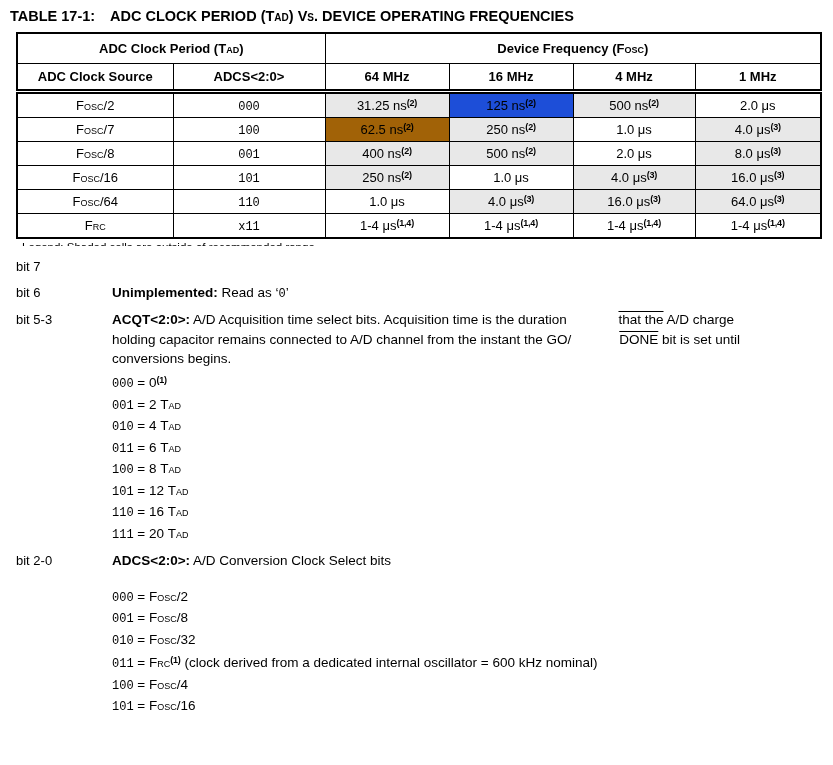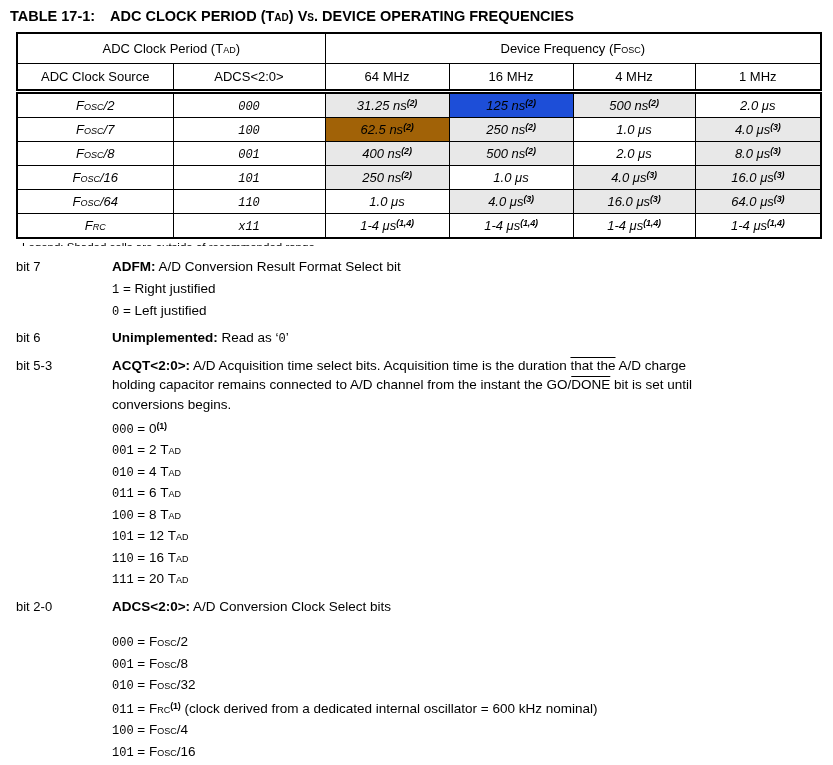--- a/index.html
+++ b/index.html
@@ -29,29 +29,29 @@
     border:2px solid #000;
   }
   .adc th, .adc td {
     border:1px solid #000;
     text-align:center;
     vertical-align:middle;
     padding:0;
     white-space:nowrap;
     overflow:hidden;
   }
-  .adc thead th { font-weight:normal; font-size:13px; }
+  .adc thead th { font-weight:bold; font-size:13px; }
   .adc thead tr.h1 th { height:29px; }
   .adc thead tr.h2 th { height:25px; border-bottom:5px double #000; }
-  .adc td { height:23px; font-size:13px;font-style:italic; }
+  .adc td { height:23px; font-size:13px; }
   
   .s-sc  { font-variant:small-caps; }
   .s-m   { font-family:"Liberation Mono", monospace; font-size:12px; }
   .s-sup { font-weight:bold; font-size:9px; vertical-align:4px; letter-spacing:-0.2px; }
-  .s-o   { text-decoration:overline; }
+  .s-o   { text-decoration:overline;margin-left:48px; }
   .s-b   { font-weight:bold; }
   
   .legend-clip {
     height:5px; overflow:hidden;
     margin:2px 0 0 22px;
     font-size:11.5px; line-height:13px;
     white-space:nowrap;
   }
   
   .bits { margin:11px 0 0 16px; }
@@ -144,25 +144,20 @@
         <td><span>1-4 μs</span><span class="s-sup">(1,4)</span></td>
       </tr>
     </tbody>
 </table>
 
 <div class="legend-clip">Legend:   Shaded cells are outside of recommended range.</div>
 
 <div class="bits">
     <div class="bit-section">
       <div class="bit-label">bit 7</div>
-      <div class="bit-content">
-        <div class="bit-line"><span class="s-b">ADFM:</span><span> A/D Conversion Result Format Select bit</span></div>
-        <div class="bit-line" style="margin-top: 2.5px;"><span class="s-m">1</span><span> = Right justified</span></div>
-        <div class="bit-line"><span class="s-m">0</span><span> = Left justified</span></div>
-      </div>
     </div>
     <div class="bit-section">
       <div class="bit-label">bit 6</div>
       <div class="bit-content">
         <div class="bit-line"><span class="s-b">Unimplemented:</span><span> Read as ‘</span><span class="s-m">0</span><span>’</span></div>
       </div>
     </div>
     <div class="bit-section">
       <div class="bit-label">bit 5-3</div>
       <div class="bit-content">

